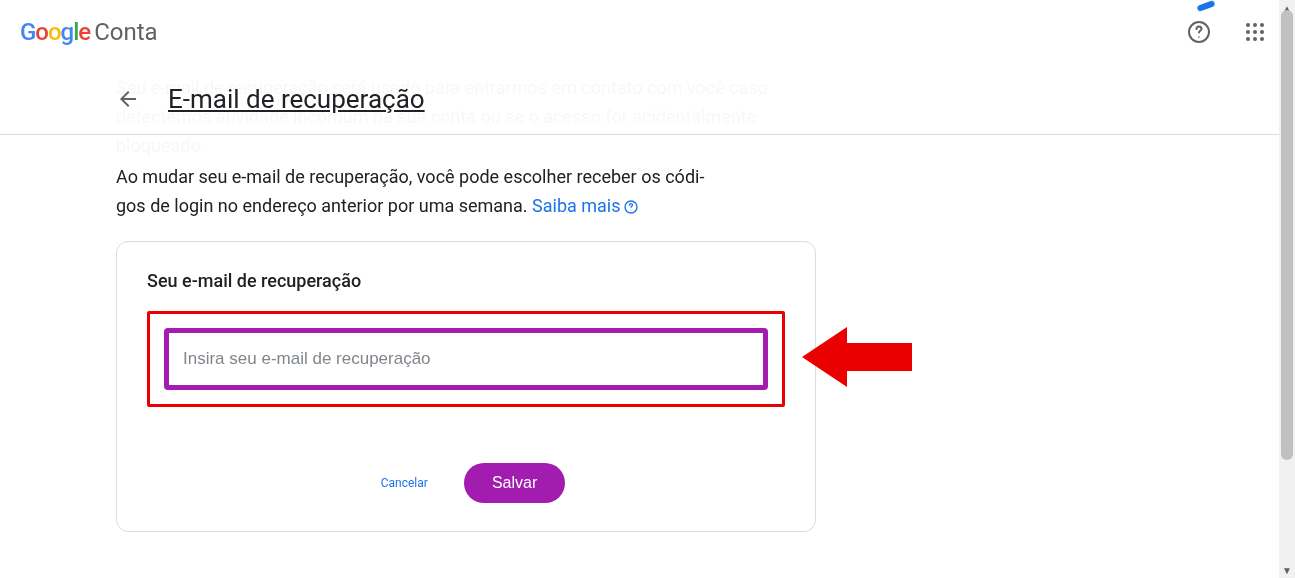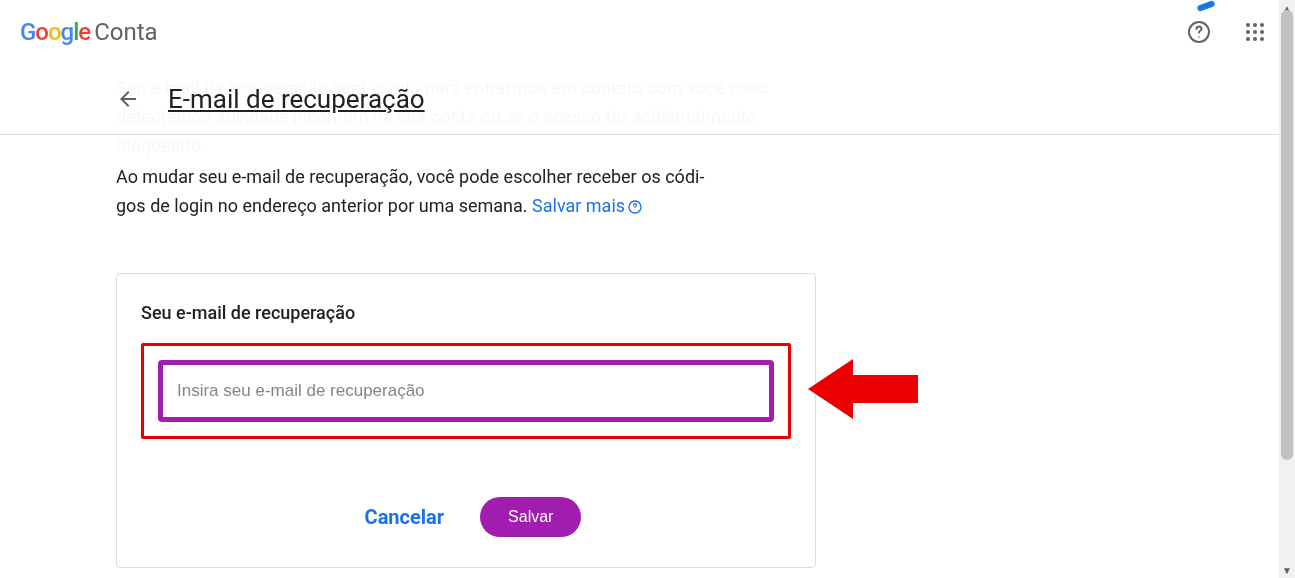--- a/index.html
+++ b/index.html
@@ -125,23 +125,23 @@
     }
     
     .learn-more-icon {
       display: inline-flex;
       vertical-align: middle;
       margin-left: 2px;
     }
     
     .card {
       border: 1px solid #dadce0;
-      border-radius: 4px;
-      padding: 28px 24px;
-      margin-top: 52px;
+      border-radius: 12px;
+      padding: 28px 30px;
+      margin-top: 20px;
       position: relative;
     }
     
     .card-title {
       font-size: 18px;
       font-weight: 500;
       color: #202124;
       margin-bottom: 20px;
     }
     
@@ -174,22 +174,22 @@
     .button-row {
       display: flex;
       justify-content: center;
       align-items: center;
       gap: 22px;
       margin-top: 56px;
     }
     
     .btn-text {
       color: #1a73e8;
-      font-size: 20px;
-      font-weight: 700;
+      font-size: 12px;
+      font-weight: 400;
       cursor: pointer;
       padding: 10px 14px;
       border-radius: 4px;
     }
     
     .btn-primary {
       background: #a21caf;
       color: #fff;
       font-size: 16px;
       font-weight: 500;
@@ -287,21 +287,21 @@
     <svg width="24" height="24" viewBox="0 0 24 24" fill="currentColor">
       <path d="M20 11H7.83l5.59-5.59L12 4l-8 8 8 8 1.41-1.41L7.83 13H20v-2z"></path>
     </svg>
   </div>
   <h1 class="page-title">E-mail de recuperação</h1>
 </div>
 
 <div class="content">
   <p class="description">
     <span>Ao mudar seu e-mail de recuperação, você pode escolher receber os códi-</span><br>
-    <span>gos de login no endereço anterior por uma semana. </span><a class="learn-more"><span>Salvar mais</span><span class="learn-more-icon">
+    <span>gos de login no endereço anterior por uma semana. </span><a class="learn-more"><span>Saiba mais</span><span class="learn-more-icon">
           <svg width="16" height="16" viewBox="0 0 24 24" fill="none" stroke="#1a73e8" stroke-width="2">
             <circle cx="12" cy="12" r="9"></circle>
             <path d="M9.8 9.2a2.2 2.2 0 0 1 4.4 0c0 1.3-2.2 1.8-2.2 3" stroke-linecap="round"></path>
             <circle cx="12" cy="16.5" r="0.7" fill="#1a73e8" stroke="none"></circle>
           </svg>
         </span></a>
   </p>
 
   <div class="card">
     <div class="card-title">Seu e-mail de recuperação</div>

